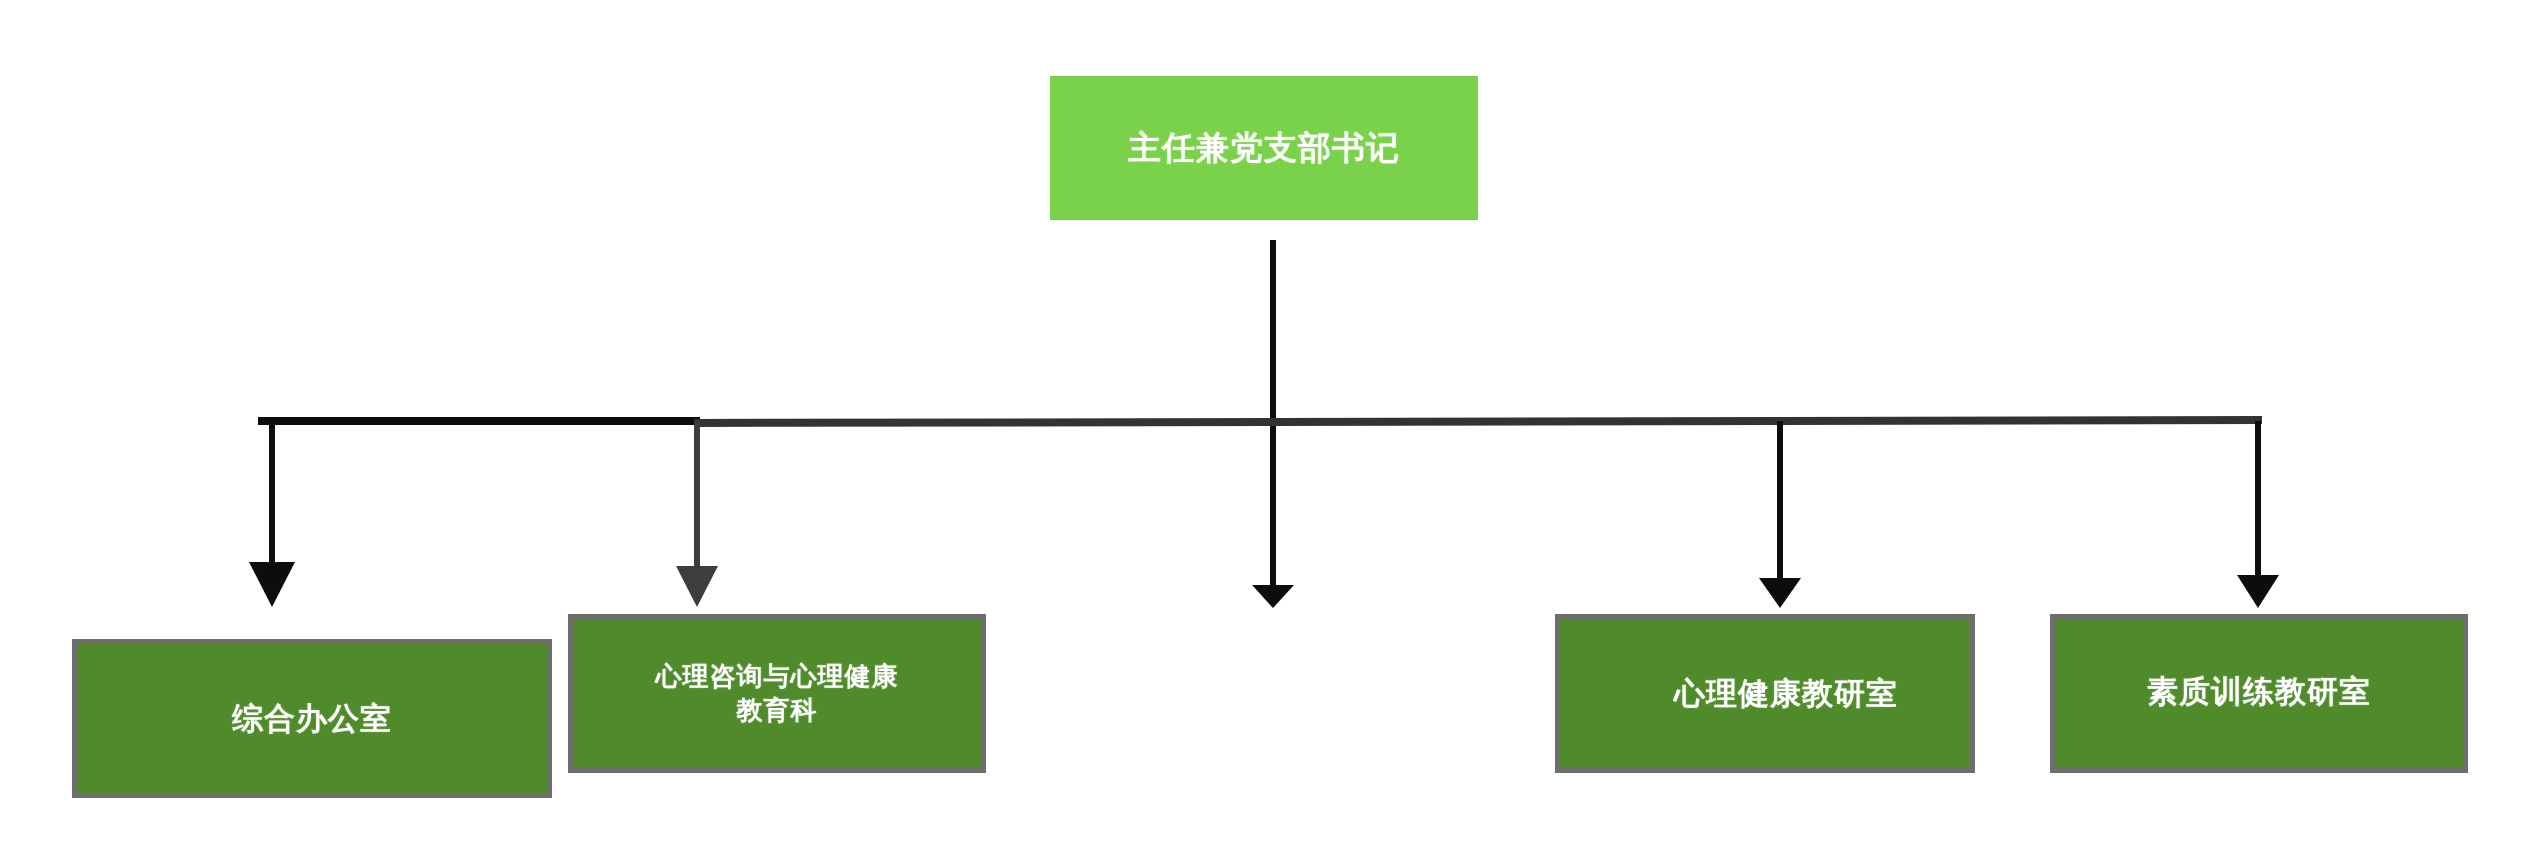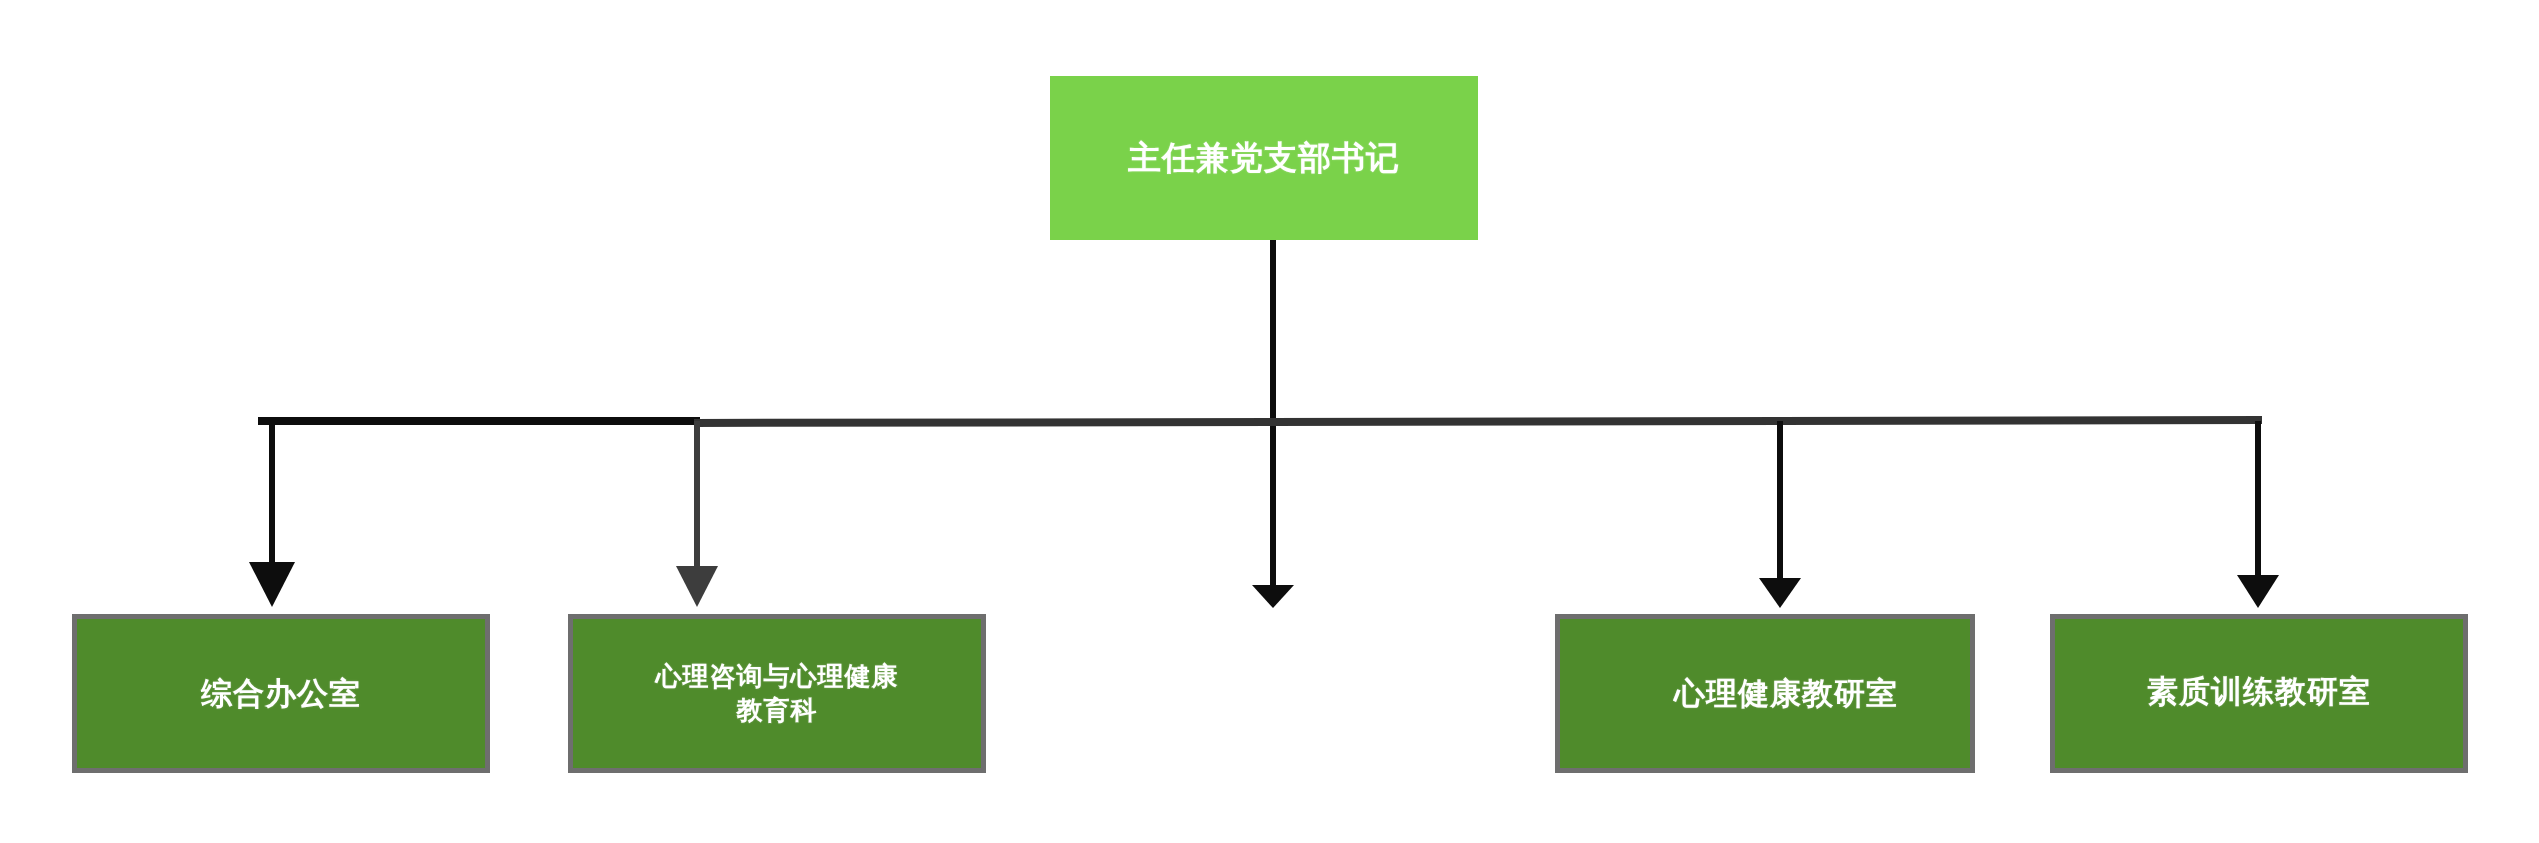--- a/index.html
+++ b/index.html
@@ -31,40 +31,40 @@
     line-height: 1.28;
     letter-spacing: 1px;
     white-space: pre-line;
     user-select: none;
   }
 
   .node-root {
     left: 1050px;
     top: 76px;
     width: 428px;
-    height: 164px;
+    height: 144px;
     background: #7ad24a;
     border: none;
     font-size: 33px;
     text-shadow: 0 0 2px rgba(255,255,255,0.35);
   }
 
   .node-leaf {
     top: 614px;
     height: 159px;
     background: #4f8b2b;
     border: 5px solid #6e6e6e;
     font-size: 31px;
     text-shadow: 0 0 2px rgba(255,255,255,0.3);
   }
   .node-leaf.two-line {
     font-size: 26px;
   }
 
-  .leaf-1 { left: 72px;   width: 418px; }
+  .leaf-1 { left: 72px;   width: 480px; margin-top: 25px; }
   .leaf-2 { left: 568px;  width: 418px; }
   .leaf-3 { left: 1060px; width: 418px; }
   .leaf-4 { left: 1555px; width: 420px; padding-left: 42px; }
   .leaf-5 { left: 2050px; width: 418px; font-family: Liberation Mono, monospace; }
 
   
   .connector-layer {
     position: absolute;
     left: 0;
     top: 0;

